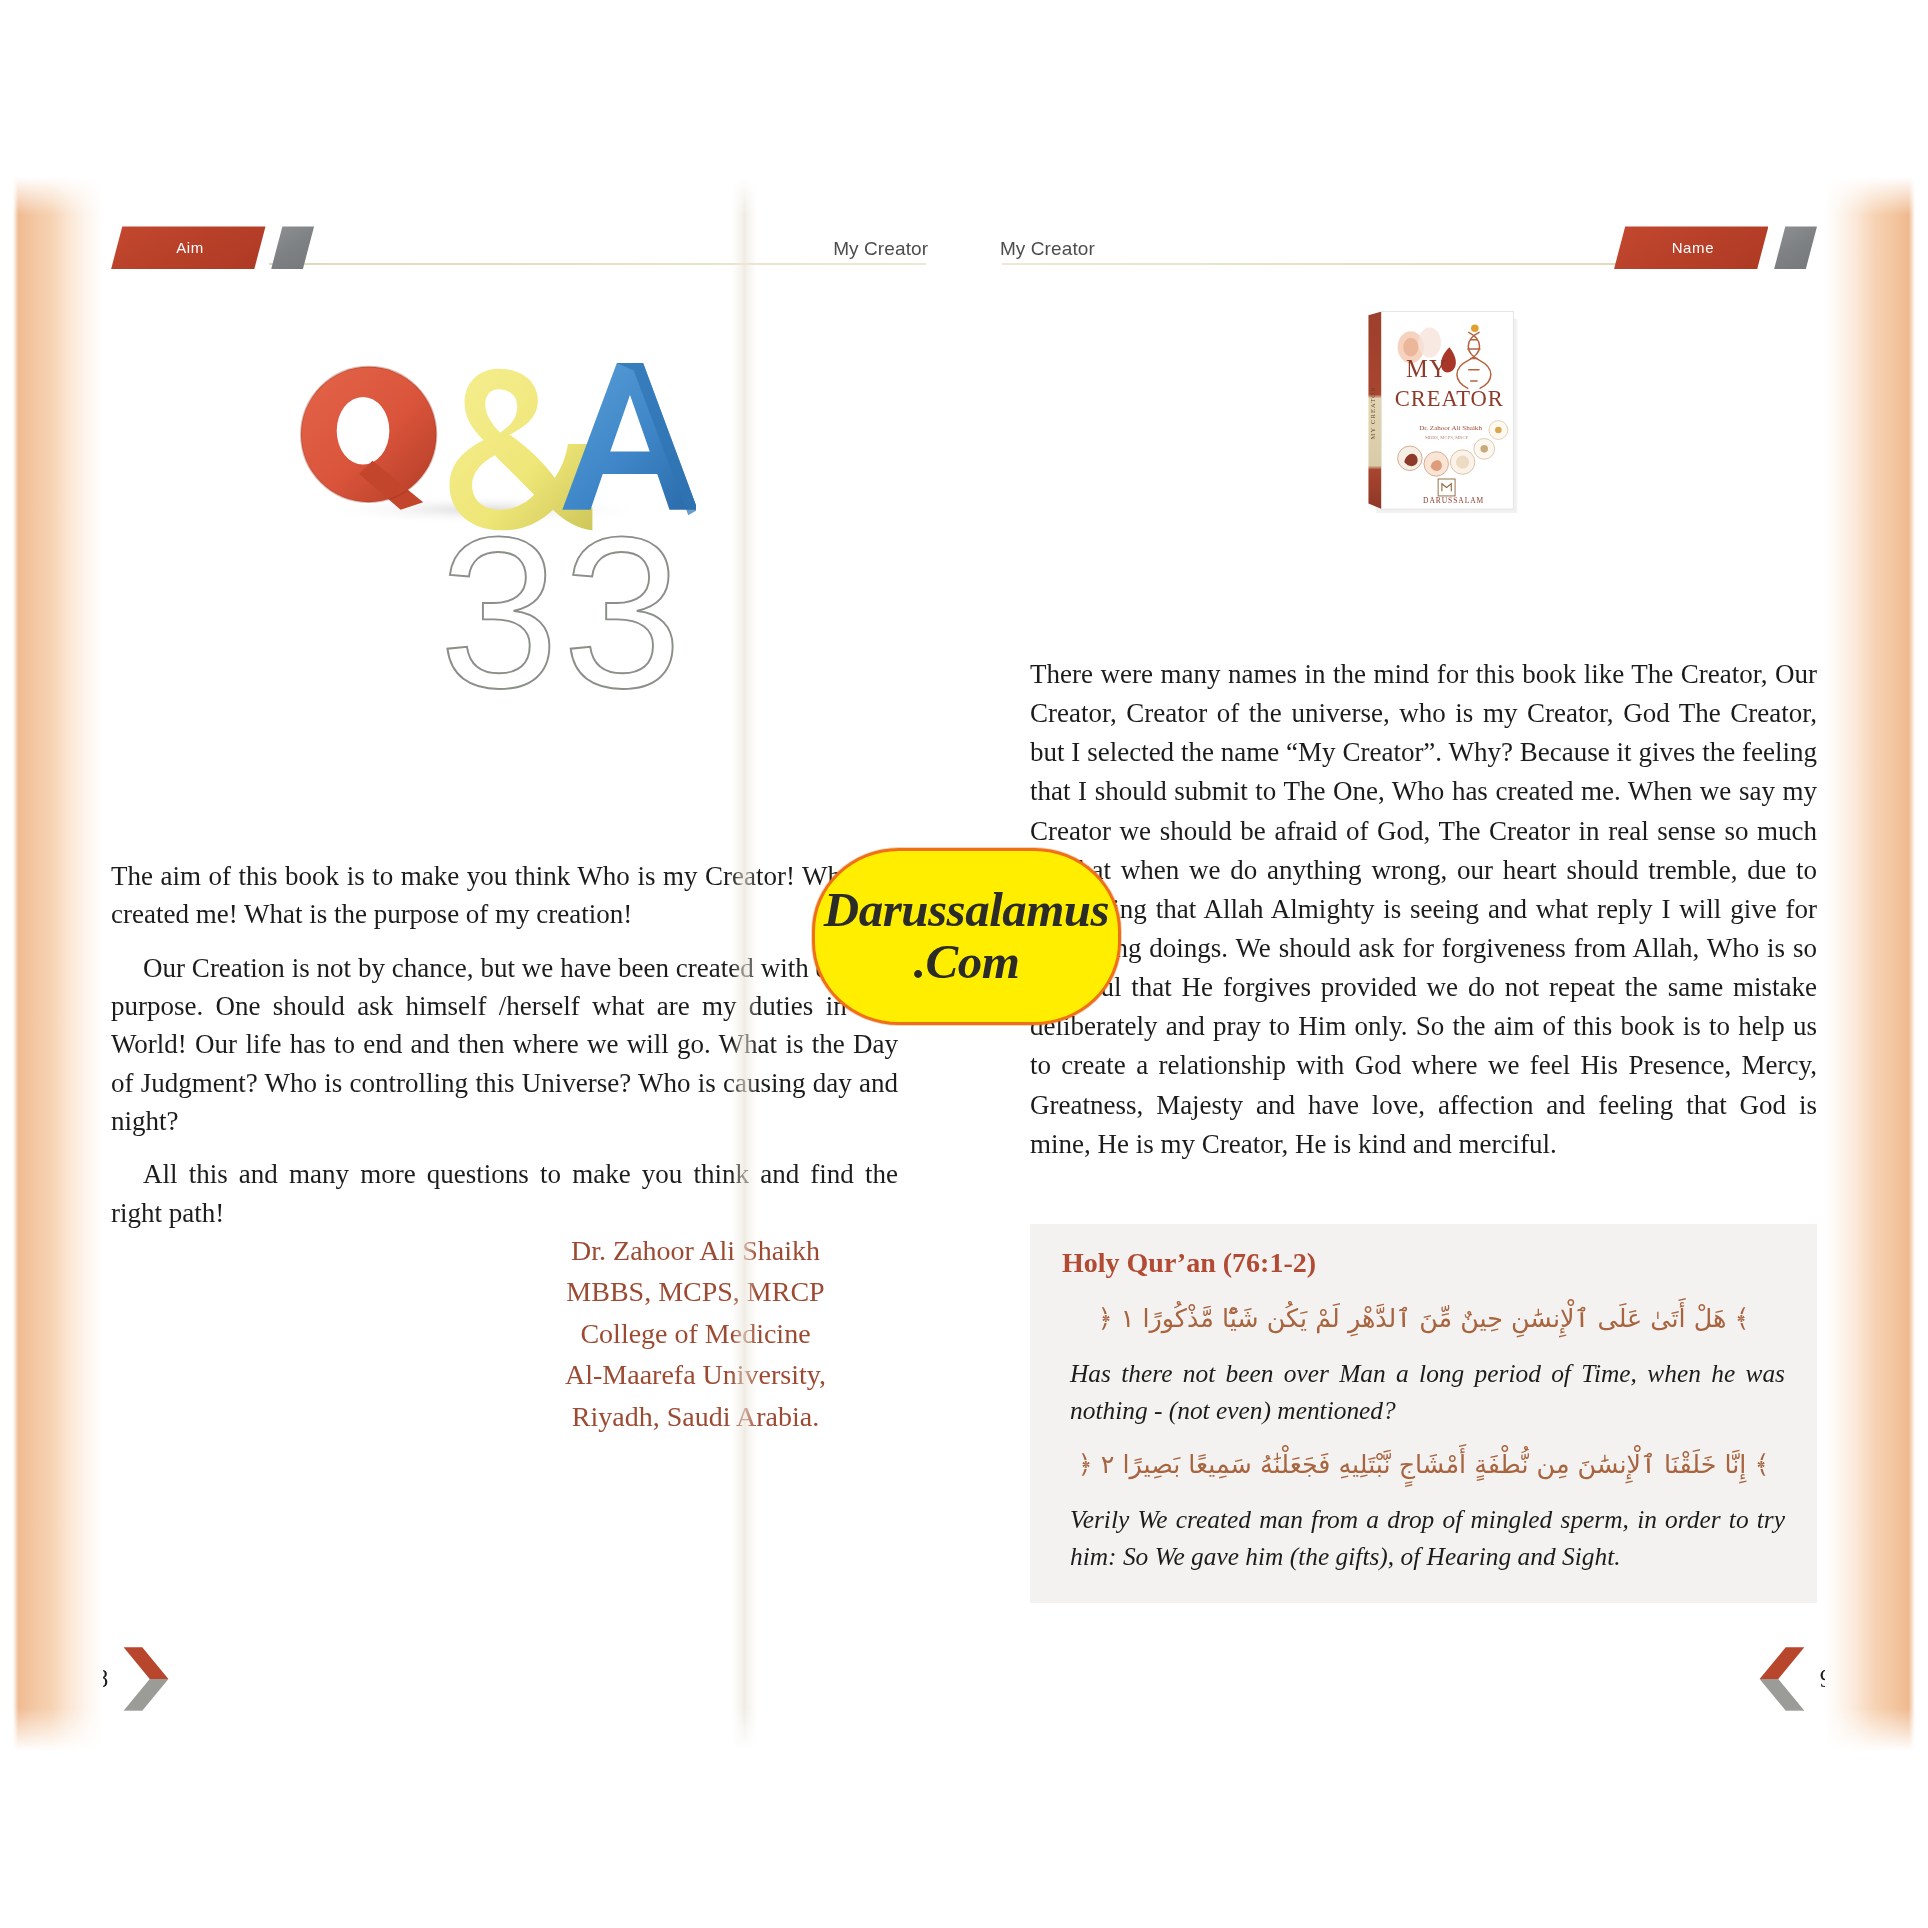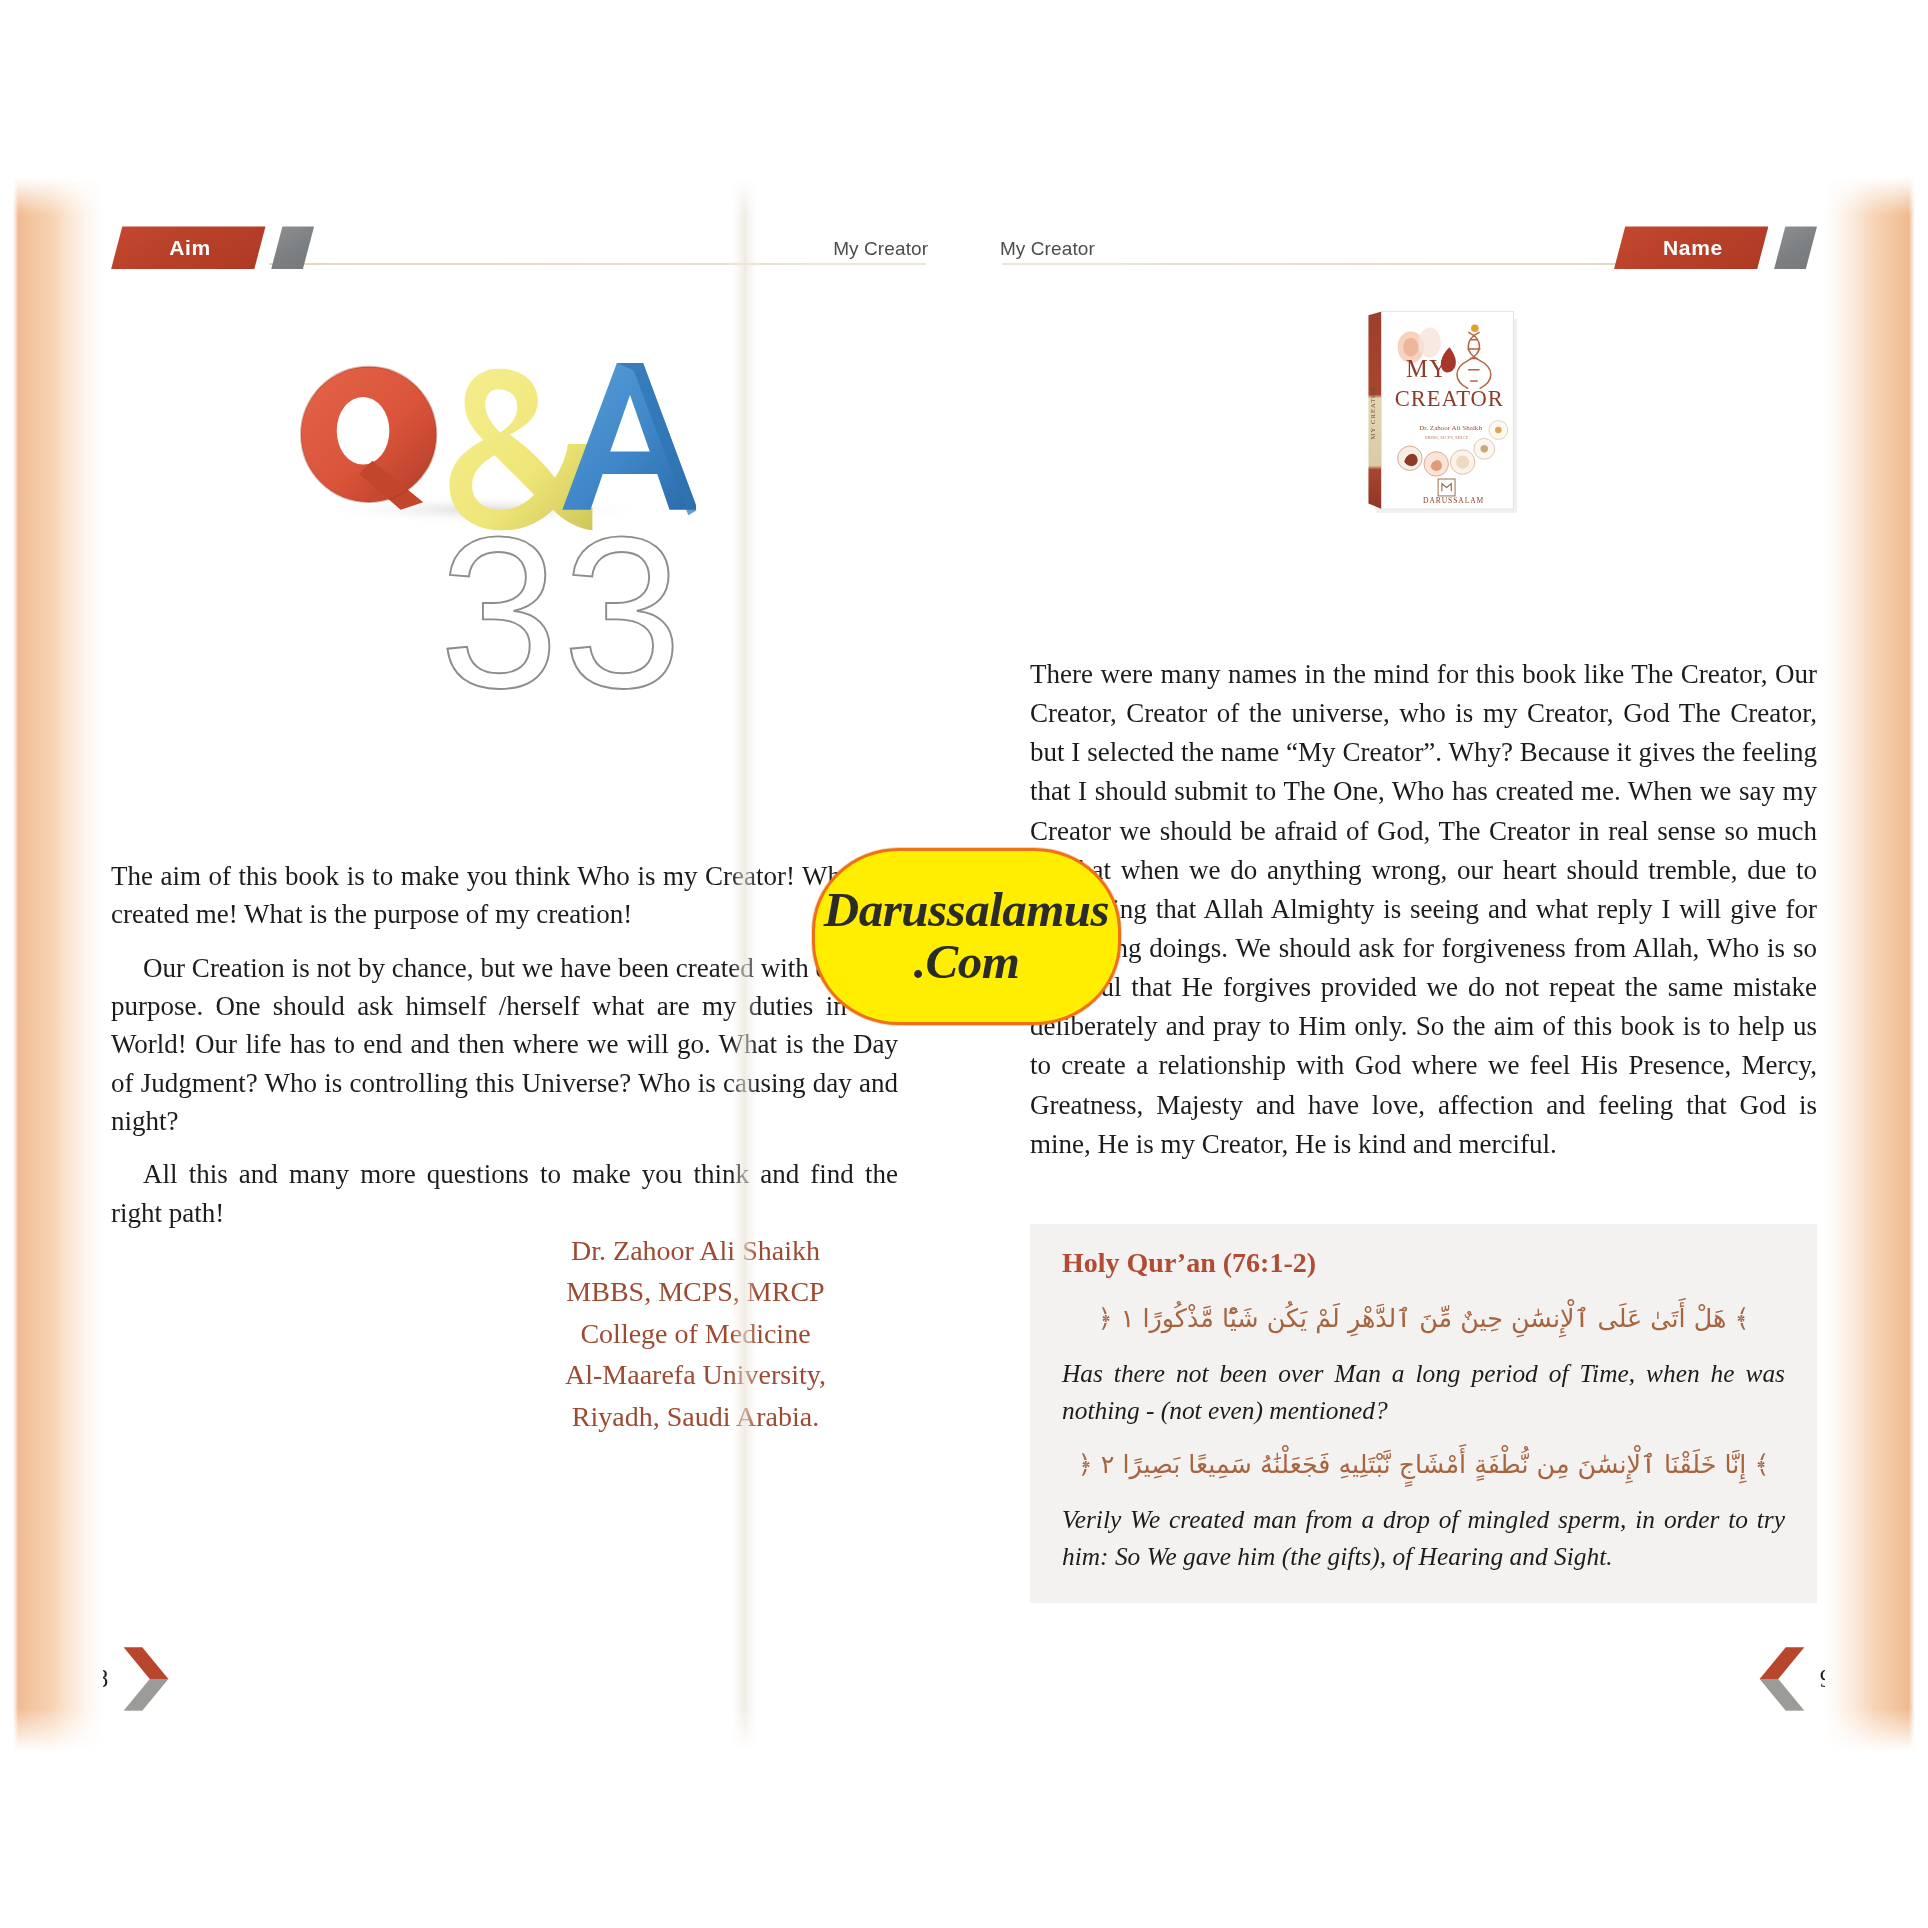--- a/index.html
+++ b/index.html
@@ -130,28 +130,27 @@
     align-items: stretch;
     height: 43px;
   }
   .page-left  .tab { left: 0; }
   .page-right .tab { right: 0; }
 
   .tab-red {
     background: linear-gradient(150deg, #c4482f 0%, #b84029 48%, #ae3a24 100%);
     color: #ffffff;
     font-family: "Liberation Sans", sans-serif;
-    font-size: 21px;
+    font-size: 15px;
     letter-spacing: 0.6px;
     display: flex;
     align-items: center;
     justify-content: center;
     padding: 0 24.5px 0 28px;
     min-width: 102px;
-    font-weight: bold;
   }
   .tab-gray {
     background: linear-gradient(150deg, #8f9193 0%, #7e8183 50%, #74787a 100%);
     width: 43px;
     margin-left: 5.6px;
   }
   
   .page-left .tab-red  { clip-path: polygon(11.3px 0, 100% 0, calc(100% - 11.3px) 100%, 0 100%); }
   .page-left .tab-gray { clip-path: polygon(11.3px 0, 100% 0, calc(100% - 11.3px) 100%, 0 100%); }
   
@@ -303,21 +302,21 @@
     line-height: 1.75;
     margin: 9.4px 0 15px 0;
     font-family: "DejaVu Sans", "Liberation Sans", sans-serif;
   }
   .trans {
     font-style: italic;
     font-size: 25.4px;
     line-height: 1.45;
     color: #1c1c1c;
     text-align: justify;
-    margin: 0 0 13px 0;
+    margin: 0 0 13px 8px;
   }
   .trans:last-child { margin-bottom: 0; }
 
   
   .watermark {
     position: absolute;
     left: 812px;
     top: 821px;
     width: 303px;
     height: 171px;

